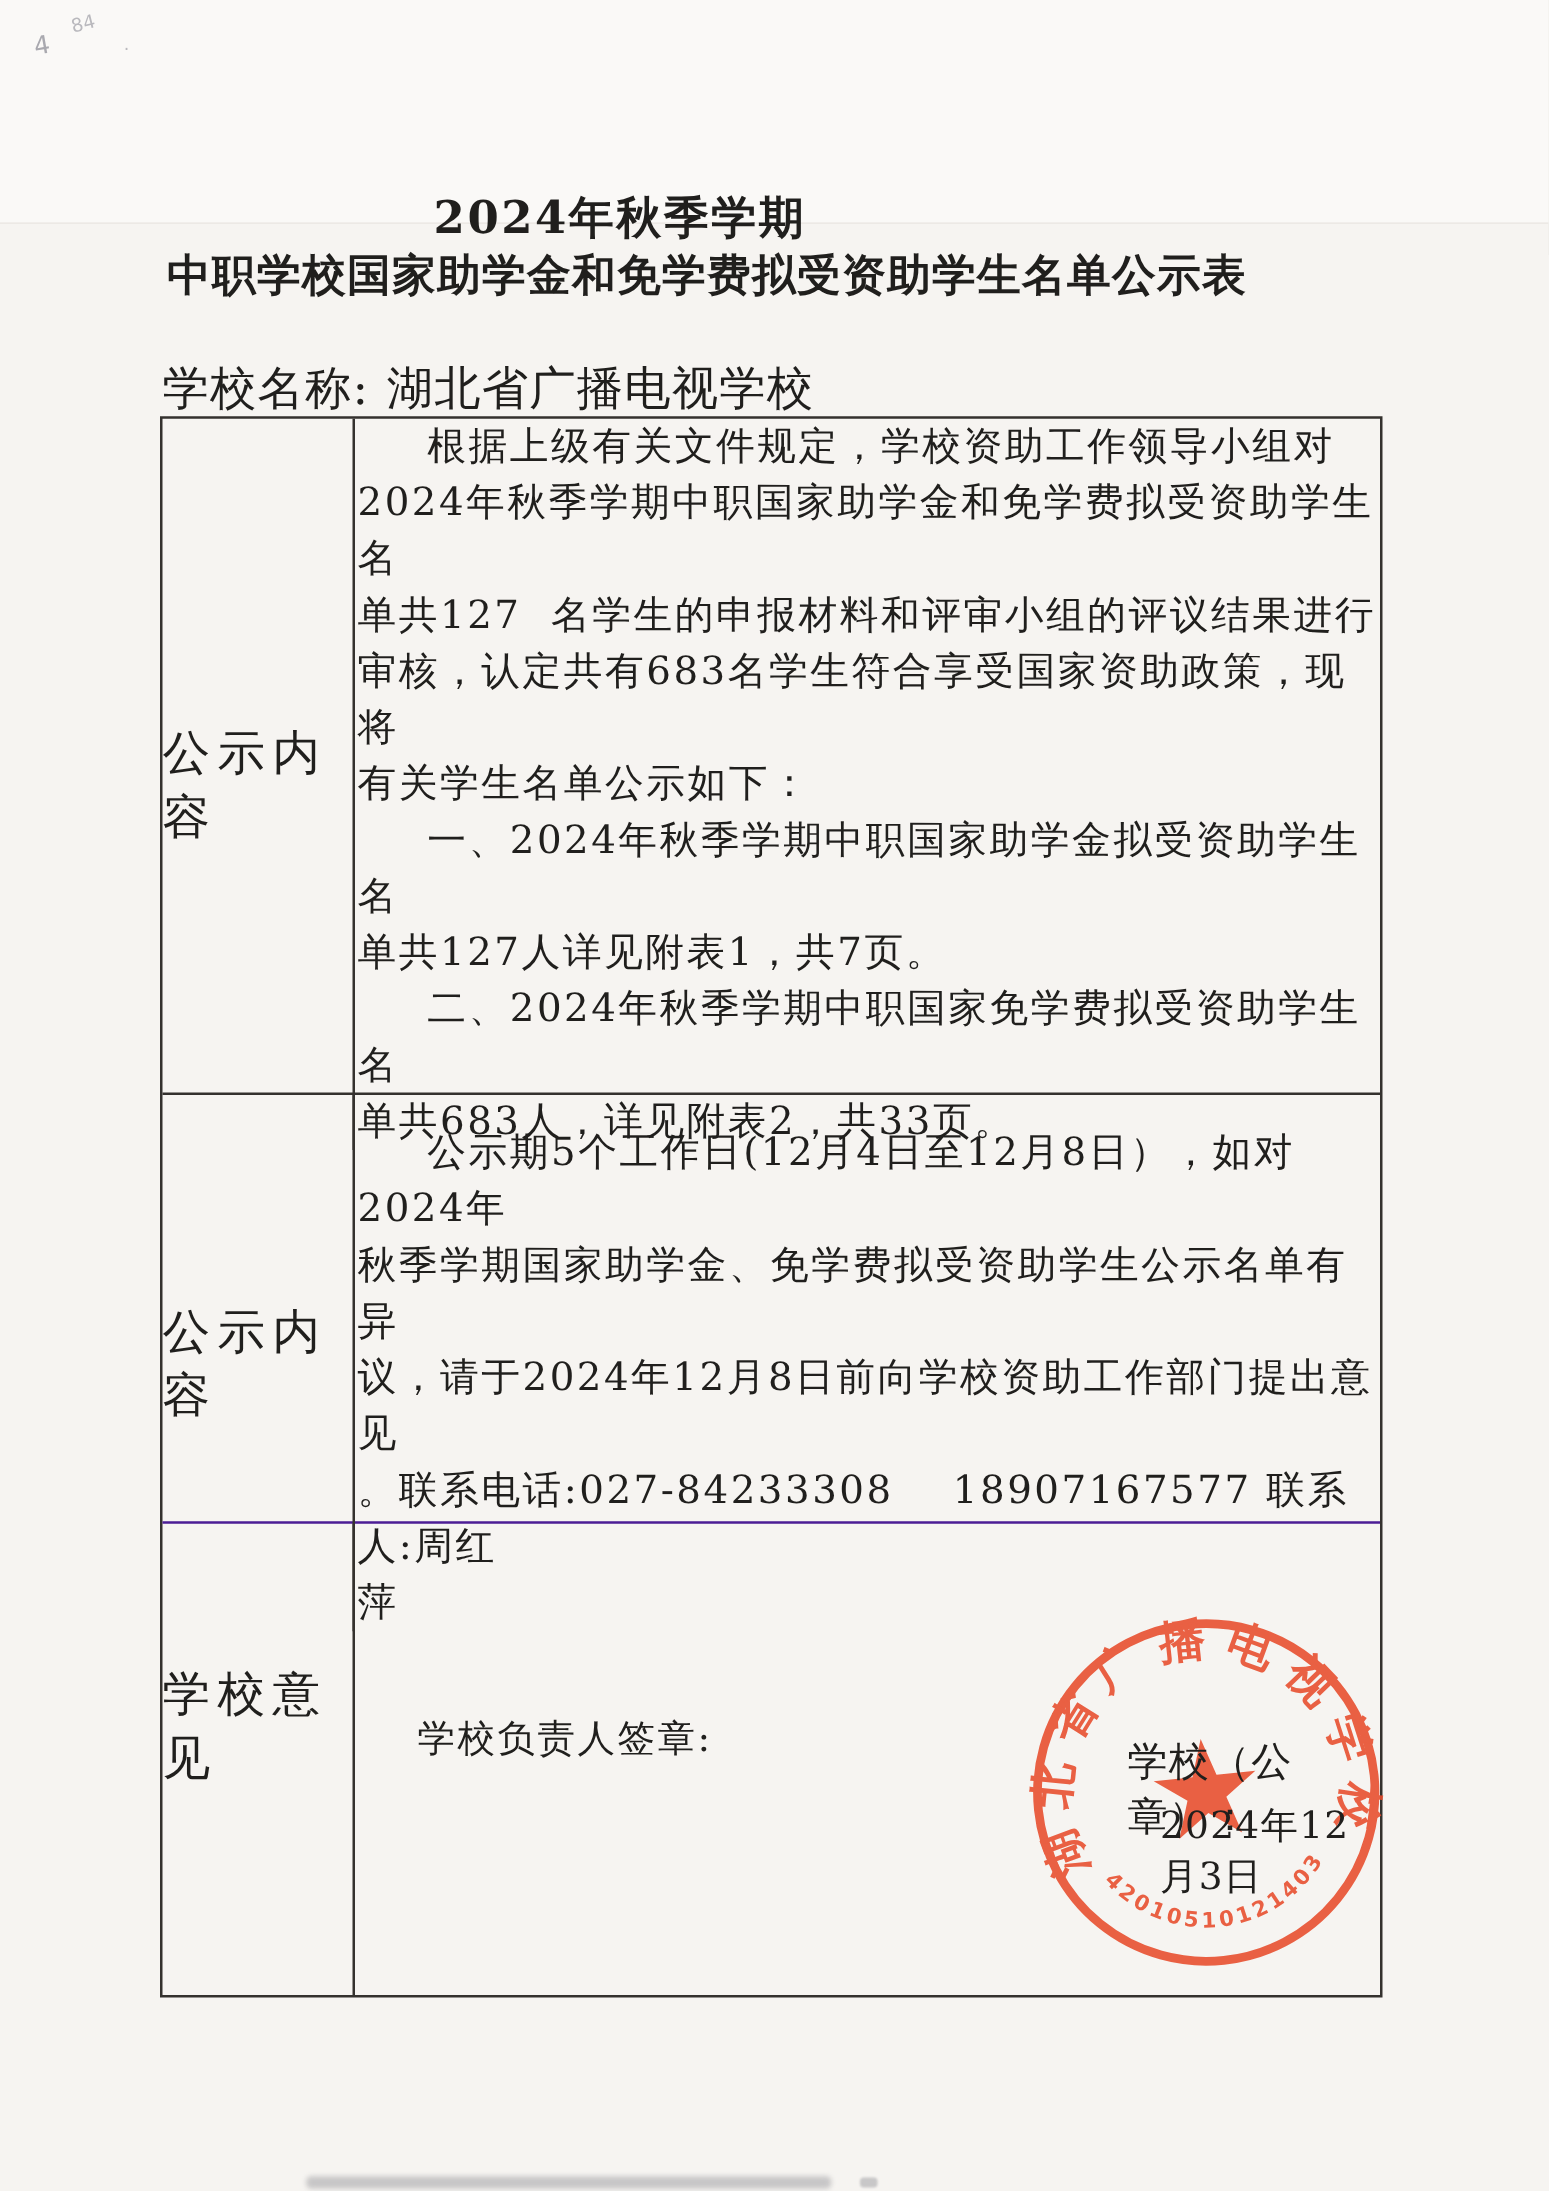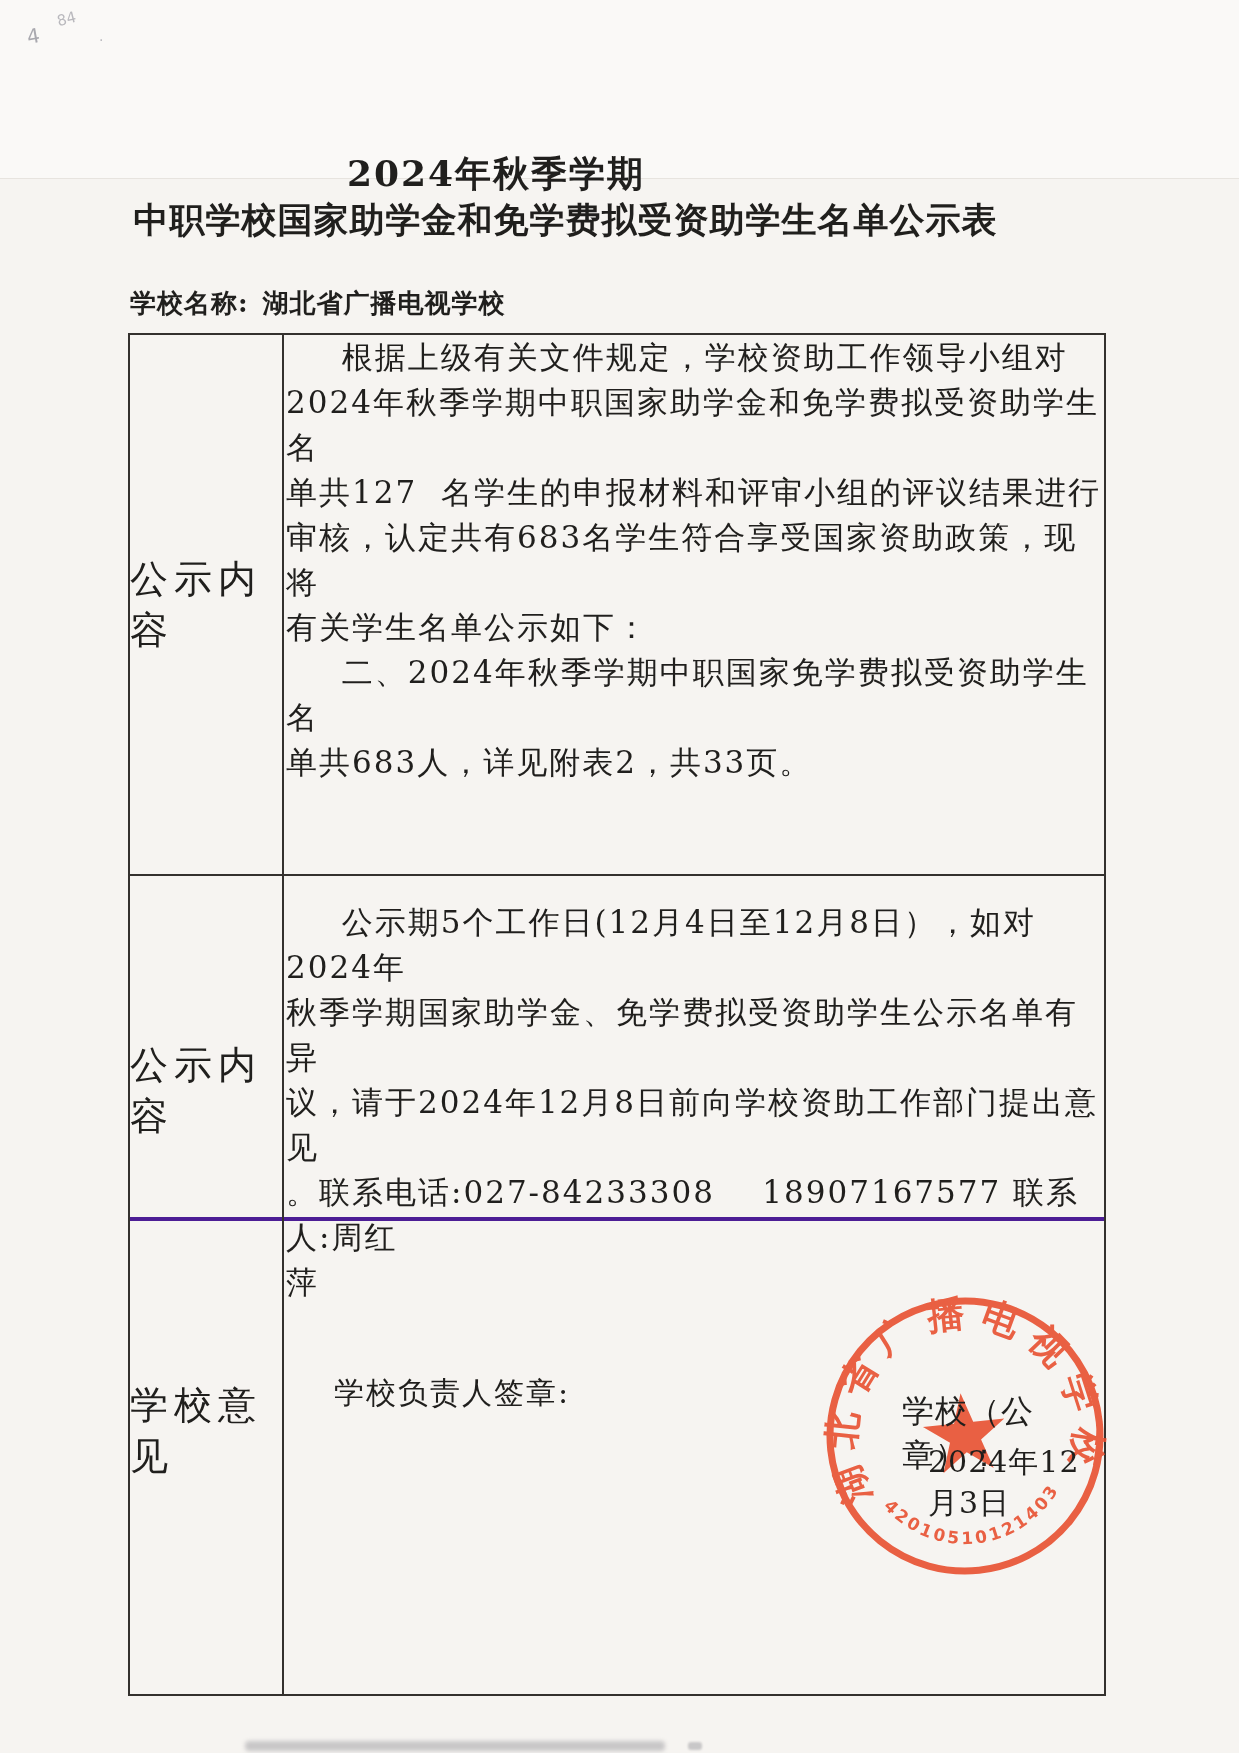--- a/index.html
+++ b/index.html
@@ -23,32 +23,32 @@
   .title1{
     position:absolute;left:0;top:150px;width:992px;
     text-align:center;font-size:36px;font-weight:700;letter-spacing:2px;z-index:1;
   }
   .title2{
     position:absolute;left:0;top:197px;width:1239px;
     text-align:center;font-size:35px;font-weight:700;letter-spacing:1px;
     padding-right:0;transform:translateX(-54px);z-index:1;
   }
   .school-line{
-    position:absolute;left:130px;top:286px;font-size:26px;letter-spacing:1px;z-index:1;font-weight:bold;
+    position:absolute;left:130px;top:286px;font-size:37px;letter-spacing:1px;z-index:1;
   }
   .school-line .val{margin-left:14px;}
   .doc-table{
     position:absolute;left:128px;top:333px;width:978px;
     border:2px solid #34312e;z-index:1;background:transparent;
     box-sizing:border-box;
   }
   .t-row{display:grid;grid-template-columns:154px 1fr;box-sizing:border-box;}
   .t-row.r1{height:539px;}
   .t-row.r2{height:343px;border-top:2px solid #34312e;}
-  .t-row.r3{height:477px;border-top:4px solid #4c1d95;}
+  .t-row.r3{height:379px;border-top:2px solid #4c1d95;}
   .cell{box-sizing:border-box;}
   .cell.label{
     border-right:2px solid #34312e;
     display:flex;align-items:center;justify-content:center;
     font-size:38px;letter-spacing:6px;
   }
   .cell.label.l3{padding-bottom:53px;}
   .cell.content{position:relative;padding:0 2px;}
   .cell.content p{
     margin:0;font-size:31px;line-height:45px;letter-spacing:2px;
@@ -110,20 +110,22 @@
   <div class="doc-table">
 
     <div class="t-row r1">
       <div class="cell label">公示内容</div>
       <div class="cell content c1">
         <p>根据上级有关文件规定，学校资助工作领导小组对
 2024年秋季学期中职国家助学金和免学费拟受资助学生名
 单共127  名学生的申报材料和评审小组的评议结果进行
 审核，认定共有683名学生符合享受国家资助政策，现将
 有关学生名单公示如下：</p>
+        <p>一、2024年秋季学期中职国家助学金拟受资助学生名
+单共127人详见附表1，共7页。</p>
         <p>二、2024年秋季学期中职国家免学费拟受资助学生名
 单共683人，详见附表2，共33页。</p>
       </div>
     </div>
 
     <div class="t-row r2">
       <div class="cell label">公示内容</div>
       <div class="cell content c2">
         <p>公示期5个工作日(12月4日至12月8日），如对2024年
 秋季学期国家助学金、免学费拟受资助学生公示名单有异

